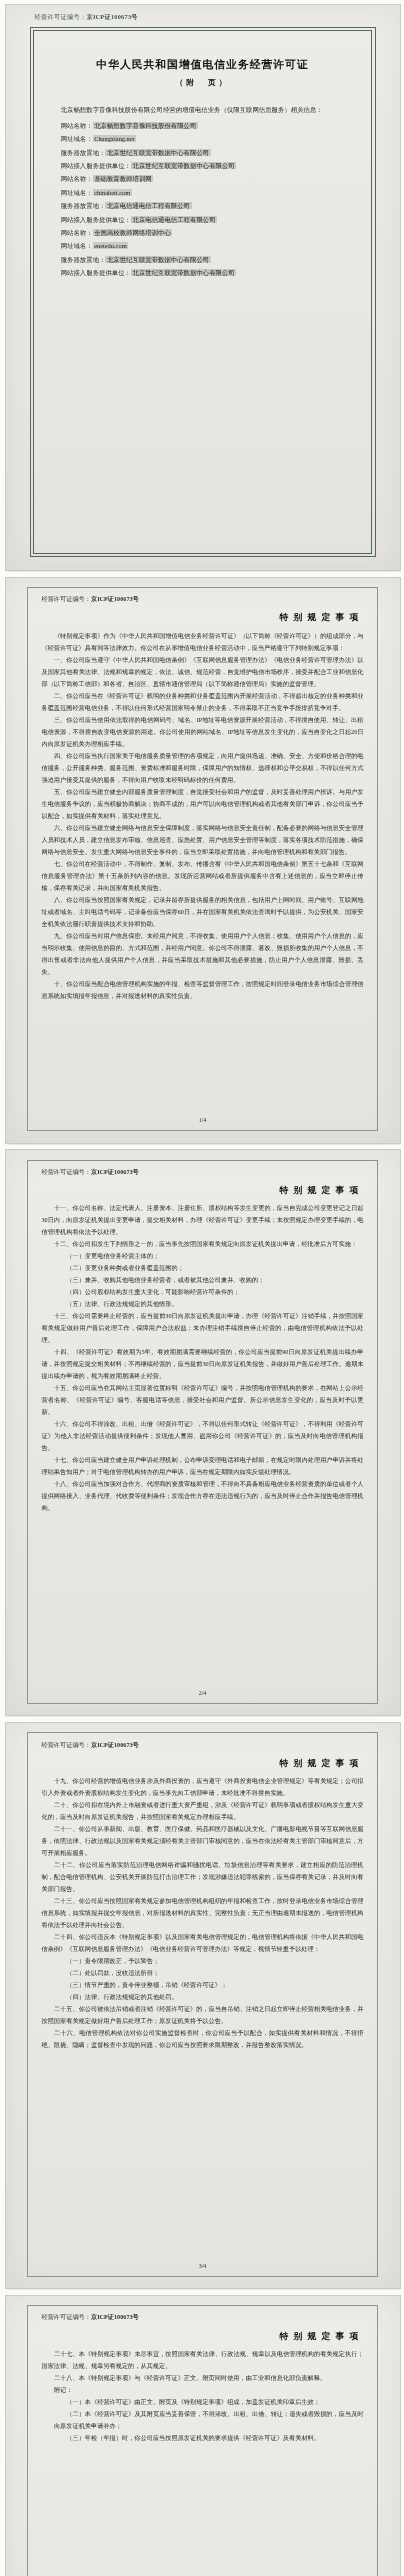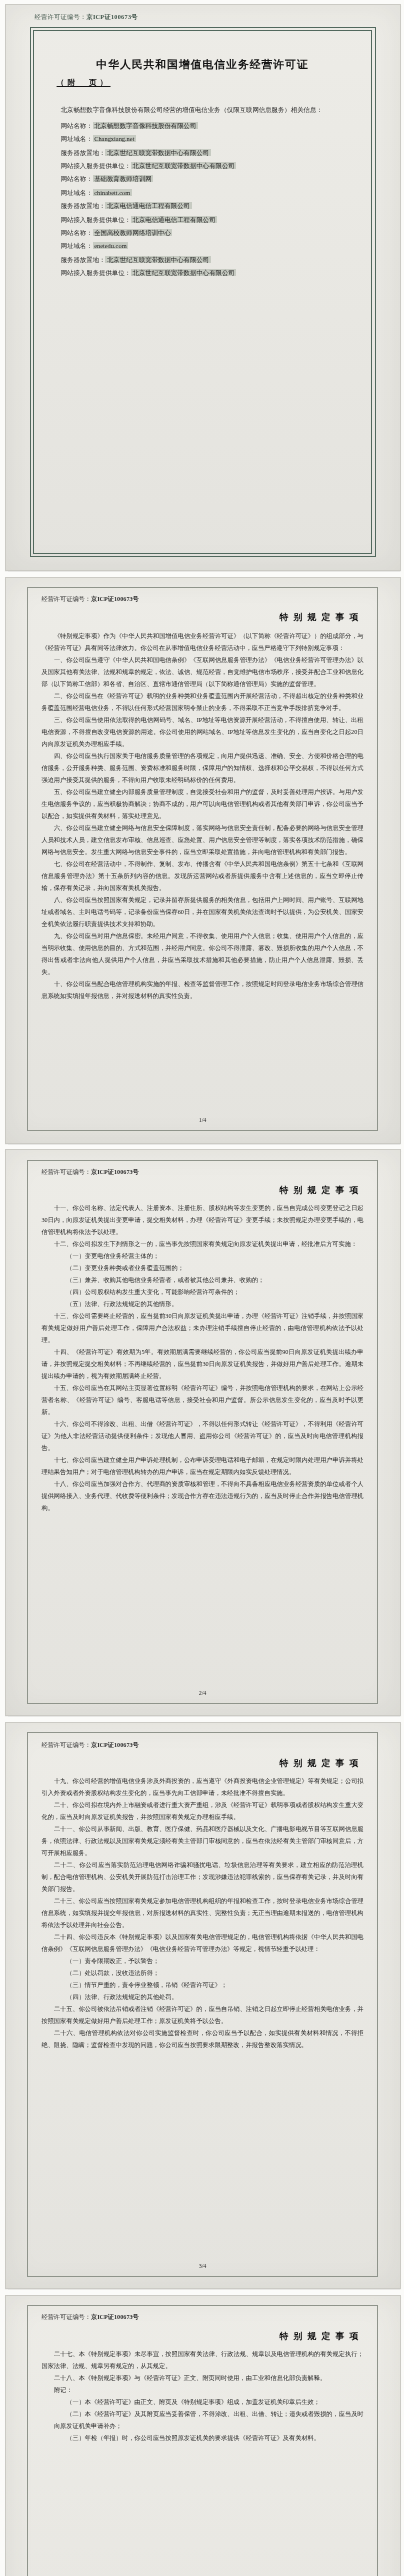--- a/index.html
+++ b/index.html
@@ -14,21 +14,21 @@
     border:0.5px solid #cbcac4;
     box-shadow:inset 0 0 31px rgba(70,70,55,.08),0 0.5px 1px rgba(0,0,0,.08);
     box-sizing:border-box;
   }
   
   .p1-head{position:absolute;top:8.2px;left:29px;font-size:6.2px;color:#3f5349;letter-spacing:0.3px;}
   .lic{font-weight:bold;}
   .frame1{position:absolute;top:21.6px;left:24px;right:24px;bottom:13.4px;border:1px solid #51685d;padding:2.1px;box-sizing:border-box;}
   .frame1-inner{width:100%;height:100%;border:0.5px solid #51685d;box-sizing:border-box;padding:15.5px 23px;overflow:hidden;}
   .doc-title{font-size:10.8px;font-weight:bold;text-align:center;letter-spacing:1px;color:#141414;margin:11.3px 0 0;}
-  .doc-subtitle{font-size:7.7px;letter-spacing:3.1px;color:#141414;margin-top:6.2px;font-weight:bold;text-decoration:underline;}
+  .doc-subtitle{font-size:7.7px;text-align:center;letter-spacing:3.1px;color:#141414;margin-top:6.2px;font-weight:bold;}
   .intro{margin:15.5px 3.1px 0 4.1px;font-size:6.4px;line-height:13.4px;color:#1f1f1f;text-align:justify;}
   .rows{margin:2.1px 3.1px 0 4.1px;}
   .row{font-size:6.4px;line-height:13.4px;color:#1f1f1f;}
   .row .lbl{color:#1f1f1f;}
   .row .val{background:#c7cbc2;padding:0 1.5px;box-decoration-break:clone;-webkit-box-decoration-break:clone;}
   
   .pframe{position:absolute;top:9.3px;left:21.6px;right:21.6px;bottom:11.3px;border:0.5px solid #8f948b;padding:7.2px 13.4px;box-sizing:border-box;}
   .phead{font-size:6.2px;color:#2e2e2e;}
   .ptitle{text-align:right;font-size:8.8px;font-weight:bold;letter-spacing:5.2px;color:#111;margin:8.2px 0 5.2px;}
   .pbody{font-size:6.2px;line-height:12px;text-align:justify;color:#1d1d1d;}

